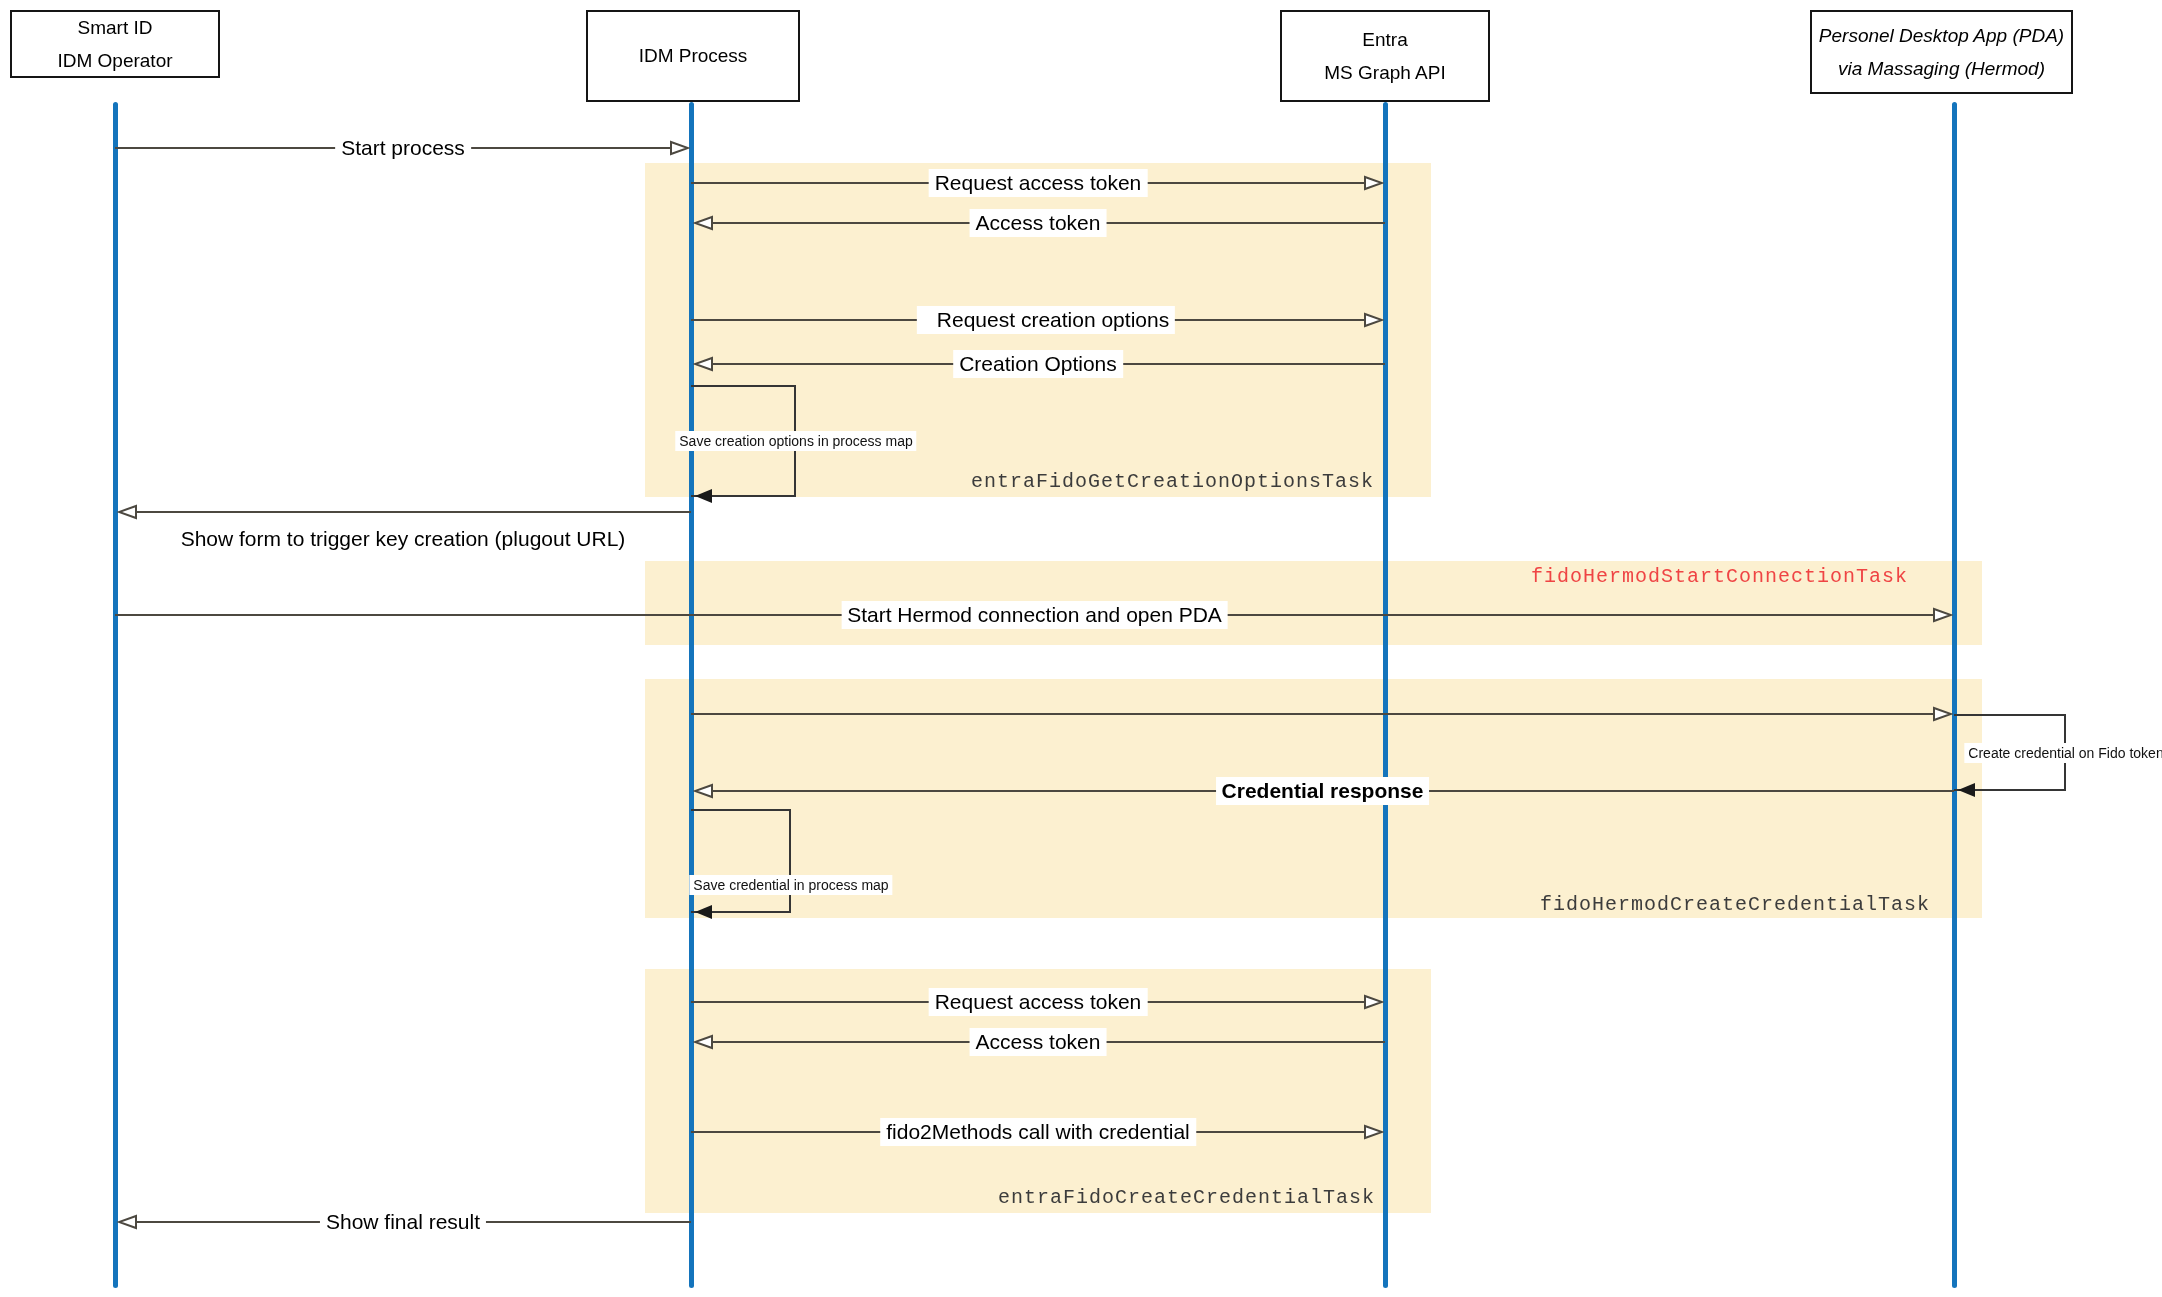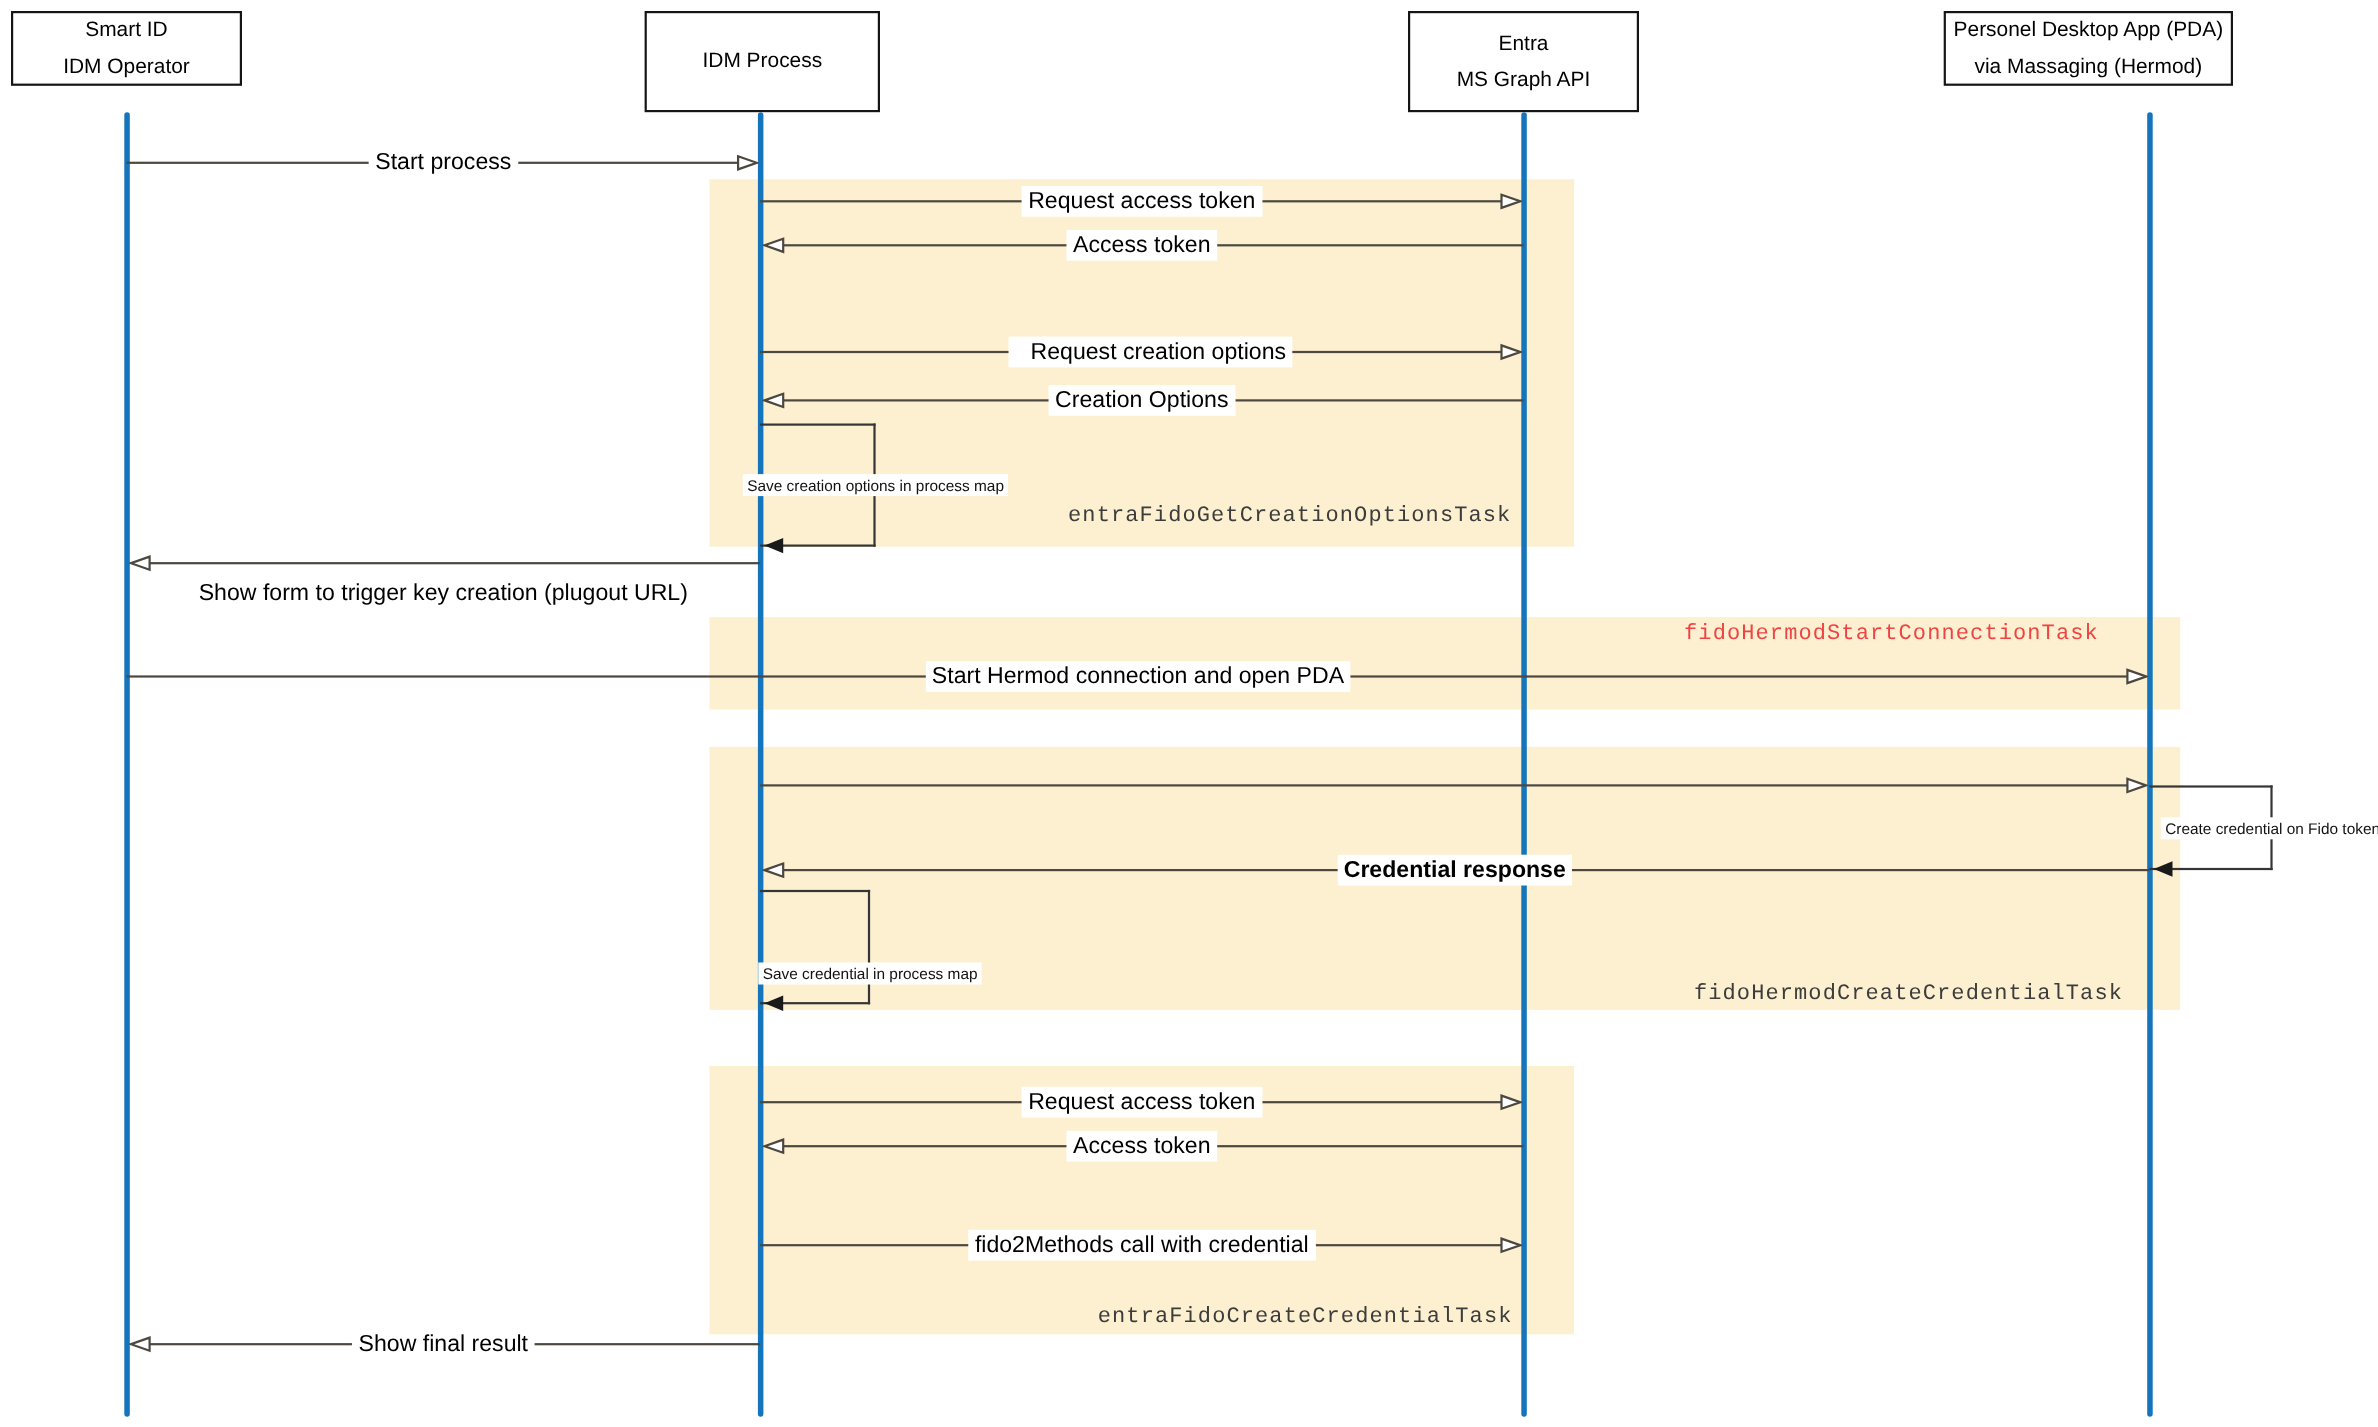--- a/index.html
+++ b/index.html
@@ -13,21 +13,21 @@
   .arrow{position:absolute;z-index:5;}
   .actor{z-index:5;box-sizing:border-box;background:#ffffff;border:2px solid #151515;display:flex;flex-direction:column;justify-content:center;align-items:center;font-size:19px;line-height:1.75;color:#000;text-align:center;}
   .mlabel{z-index:6;transform:translate(-50%,-50%);background:#ffffff;padding:2px 6px;font-size:21px;white-space:nowrap;color:#000;}
   .looplabel{z-index:6;transform:translate(-50%,-50%);background:#ffffff;padding:2px 4px;font-size:14px;white-space:nowrap;color:#111;}
 </style>
 </head>
 <body>
 
 <div id="canvas" style="width: 2162px; height: 1297px; background: rgb(255, 255, 255);">
     <div class="group" style="left: 645px; top: 163px; width: 786px; height: 334px; background: rgb(252, 240, 208);"></div>
-    <div class="task-label" style="right: 788px; top: 469px; color: rgb(60, 60, 60); margin-left: 20px;">entraFidoGetCreationOptionsTask</div>
+    <div class="task-label" style="right: 788px; top: 481px; color: rgb(60, 60, 60); margin-left: 20px;">entraFidoGetCreationOptionsTask</div>
     <div class="group" style="left: 645px; top: 561px; width: 1337px; height: 84px; background: rgb(252, 240, 208);"></div>
     <div class="task-label" style="right: 254px; top: 576px; color: #ef4444; font-family: Liberation Mono, monospace;">fidoHermodStartConnectionTask</div>
     <div class="group" style="left: 645px; top: 679px; width: 1337px; height: 239px; background: rgb(252, 240, 208);"></div>
     <div class="task-label" style="right: 232px; top: 904px; color: rgb(60, 60, 60);">fidoHermodCreateCredentialTask</div>
     <div class="group" style="left: 645px; top: 969px; width: 786px; height: 244px; background: rgb(252, 240, 208);"></div>
     <div class="task-label" style="right: 787px; top: 1197px; color: rgb(60, 60, 60);">entraFidoCreateCredentialTask</div>
     <div class="lifeline" style="left: 112.5px; top: 102px; width: 5px; height: 1186px; background: rgb(20, 116, 188);"></div>
     <div class="lifeline" style="left: 688.5px; top: 102px; width: 5px; height: 1186px; background: rgb(20, 116, 188);"></div>
     <div class="lifeline" style="left: 1382.5px; top: 102px; width: 5px; height: 1186px; background: rgb(20, 116, 188);"></div>
     <div class="lifeline" style="left: 1951.5px; top: 102px; width: 5px; height: 1186px; background: rgb(20, 116, 188);"></div>
@@ -35,21 +35,21 @@
       <div>Smart ID</div>
       <div>IDM Operator</div>
     </div>
     <div class="actor" style="left: 586px; top: 10px; width: 214px; height: 92px; border-color: rgb(21, 21, 21);">
       <div>IDM Process</div>
     </div>
     <div class="actor" style="left: 1280px; top: 10px; width: 210px; height: 92px; border-color: rgb(21, 21, 21);">
       <div>Entra</div>
       <div>MS Graph API</div>
     </div>
-    <div class="actor" style="left: 1767px; top: 10px; width: 263px; height: 68px; border-color: rgb(21, 21, 21);">
+    <div class="actor" style="left: 1810px; top: 10px; width: 263px; height: 84px; border-color: rgb(21, 21, 21); font-style: italic;">
       <div>Personel Desktop App (PDA)</div>
       <div>via Massaging (Hermod)</div>
     </div>
     <div class="mline" style="left: 115px; top: 147px; width: 556px; background: rgb(76, 72, 64);"></div>
     <svg width="21" height="16" class="arrow" style="left: 669px; top: 140px;">
       <polygon points="2,2 19,8 2,14" fill="#ffffff" stroke="#4c4840" stroke-width="2"></polygon>
     </svg>
     <div class="mlabel" style="left: 403px; top: 148px;">Start process</div>
     <div class="mline" style="left: 691px; top: 182px; width: 674px; background: rgb(76, 72, 64);"></div>
     <svg width="21" height="16" class="arrow" style="left: 1363px; top: 175px;">

